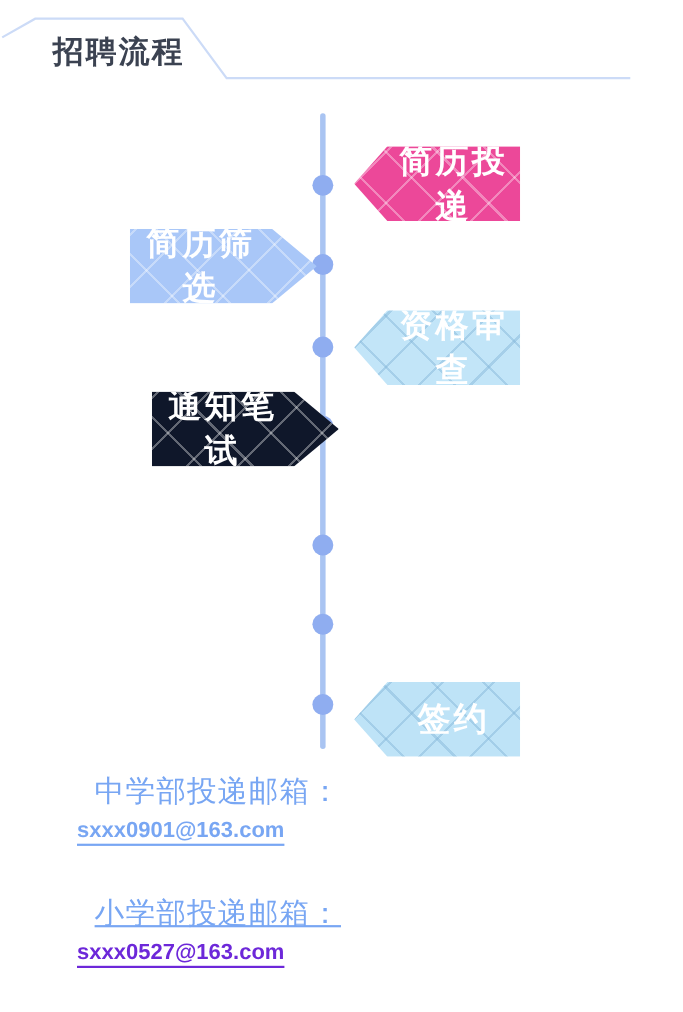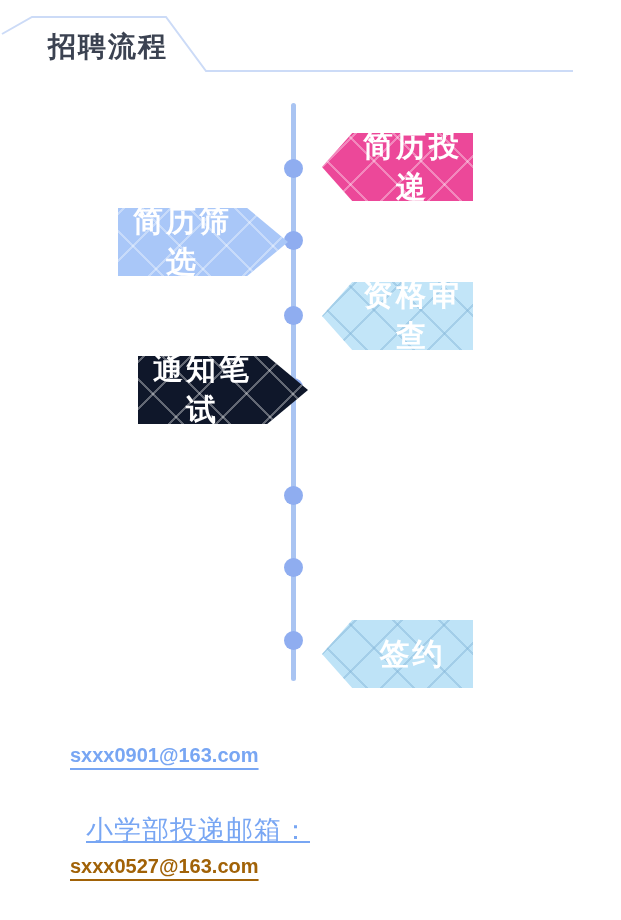--- a/index.html
+++ b/index.html
@@ -109,17 +109,18 @@
   <div class="banner right lattice-dark step-2" style="background-color: rgb(194, 229, 248);">
     <span class="banner-label">资格审查</span>
   </div>
   <div class="banner left step-3" style="background-color: #0f172a; margin-left: 20px;">
     <span class="banner-label">通知笔试</span>
   </div>
   <div class="banner right lattice-dark step-6" style="background-color: rgb(190, 227, 247);">
     <span class="banner-label">签约</span>
   </div>
 
+  <div class="contact-label label-0" style="color: rgb(120, 166, 243);">中学部投递邮箱：</div>
   <a class="contact-email email-0" style="color: rgb(120, 166, 243);">sxxx0901@163.com</a>
   <div class="contact-label label-1" style="color: rgb(120, 166, 243);">小学部投递邮箱：</div>
-  <a class="contact-email email-1" style="color: #a16207;">sxxx0527@163.com</a>
+  <a class="contact-email email-1" style="color: #6d28d9;">sxxx0527@163.com</a>
 
 </div>
 
 </body></html>

